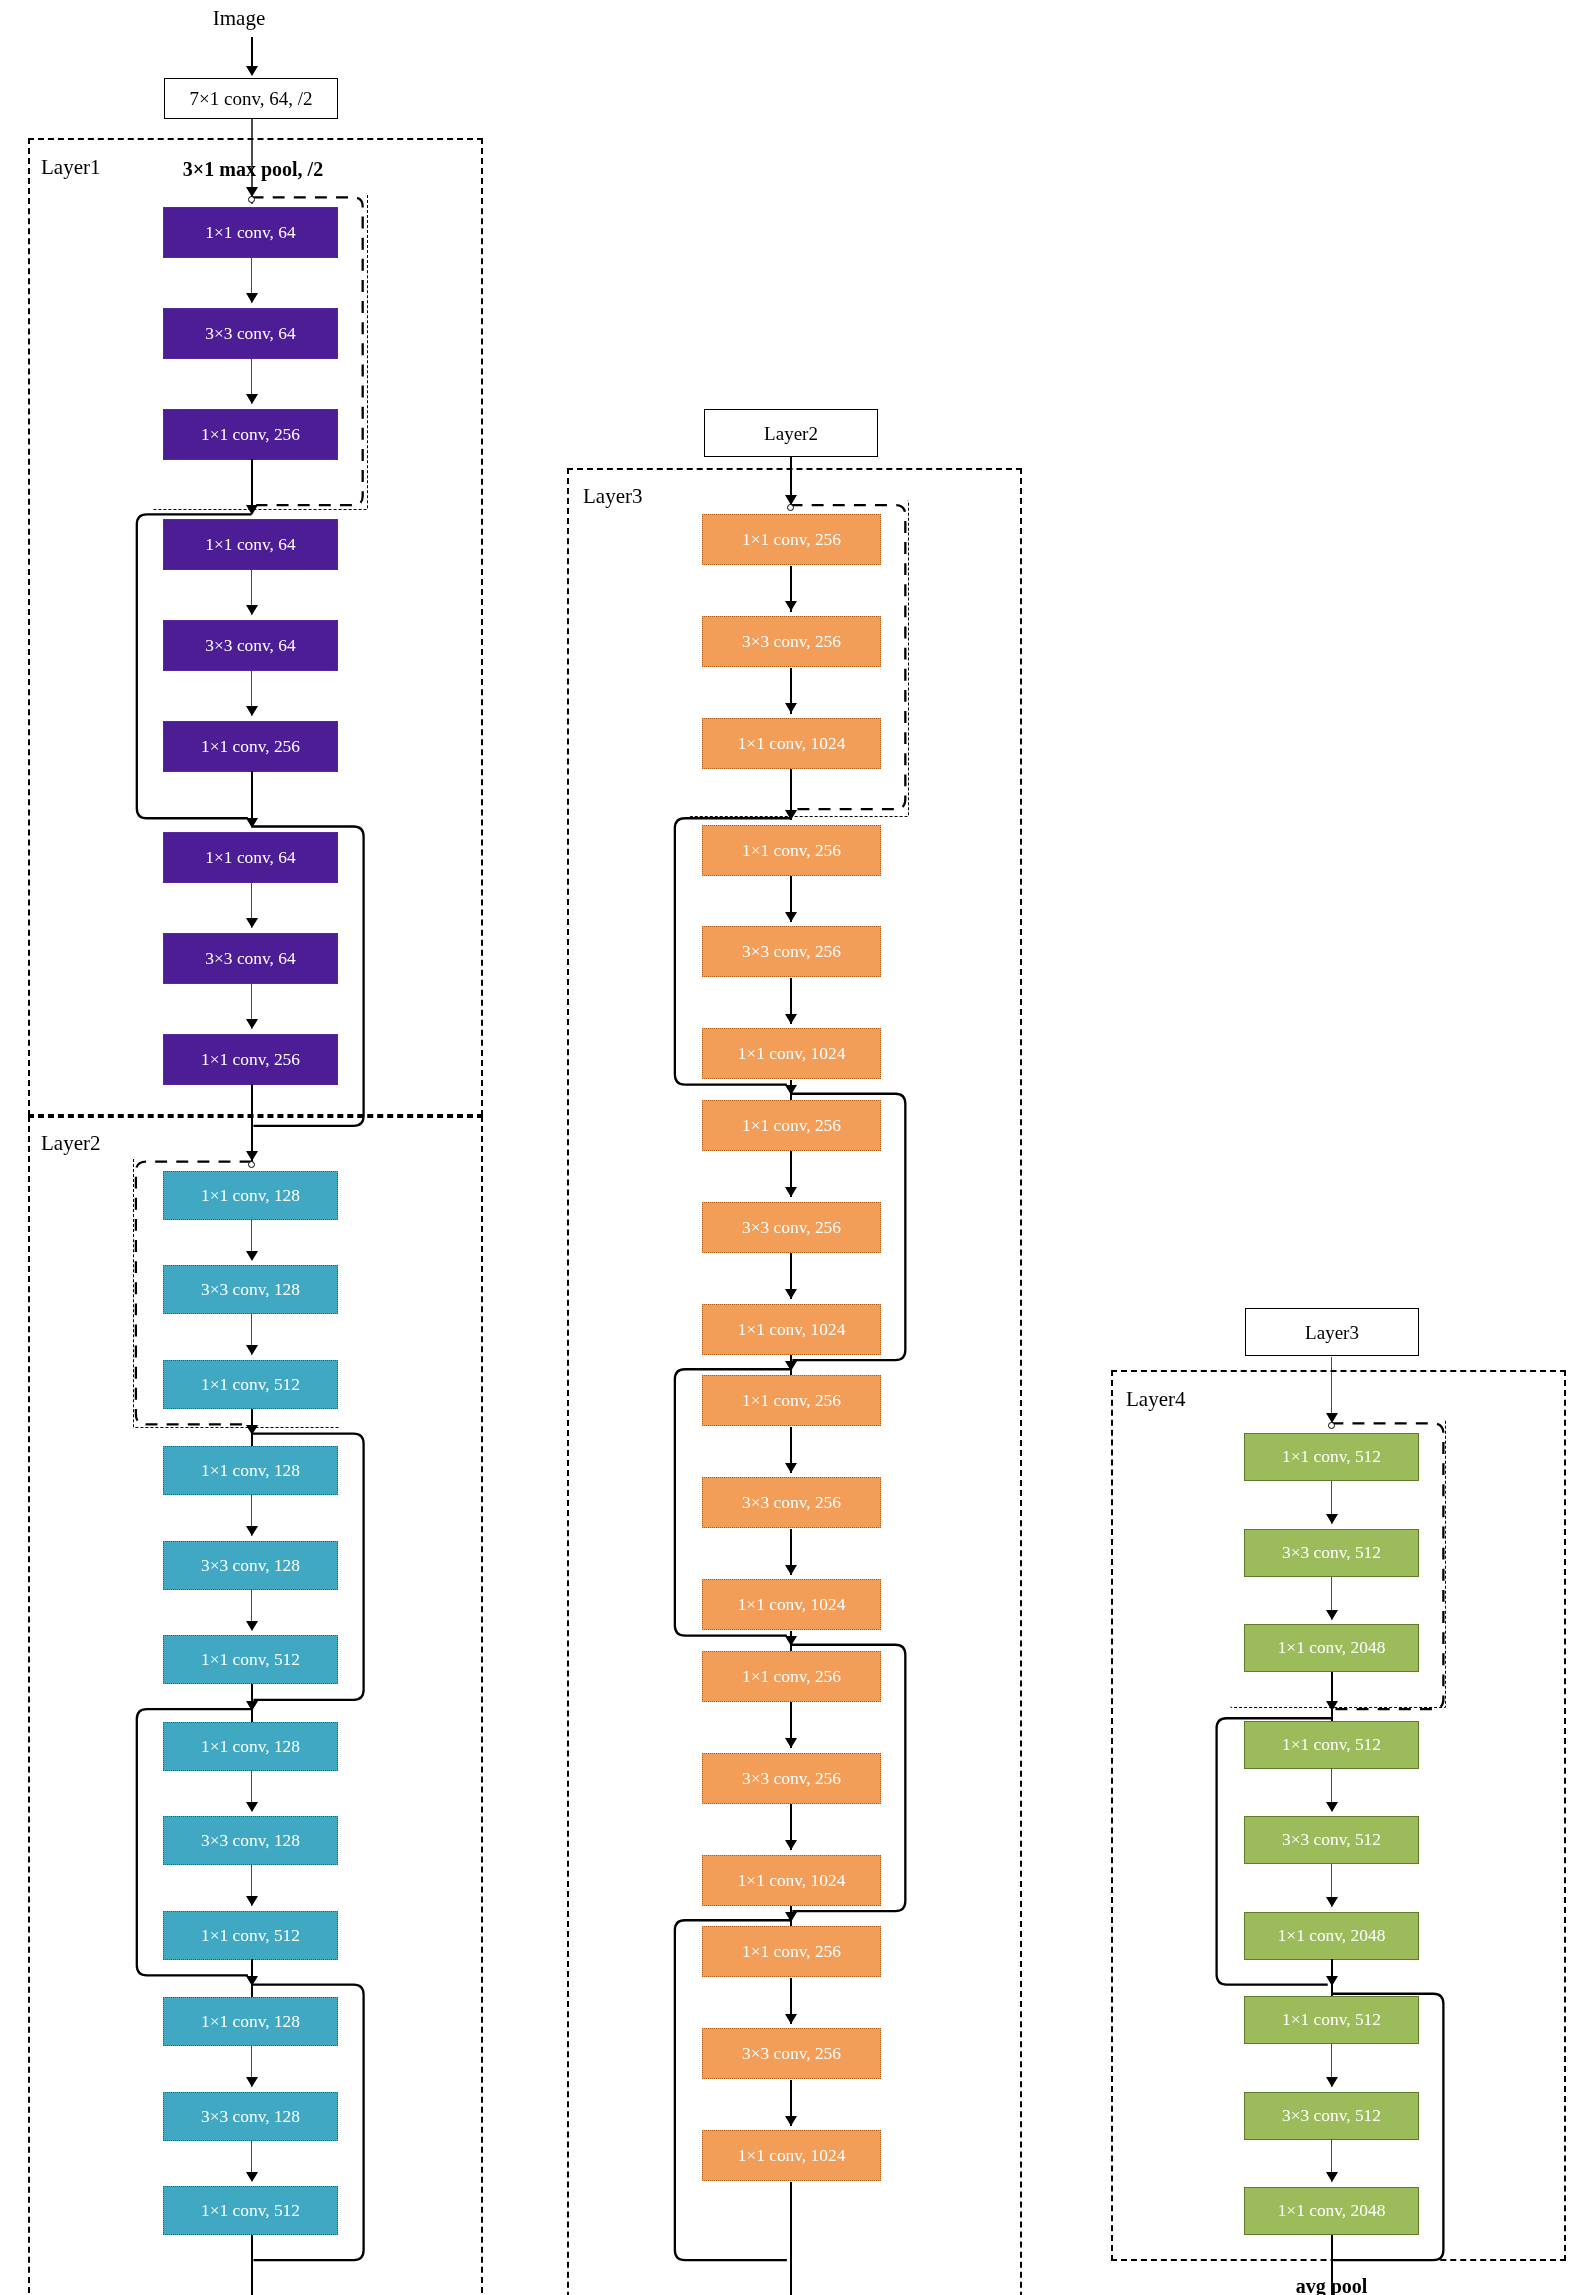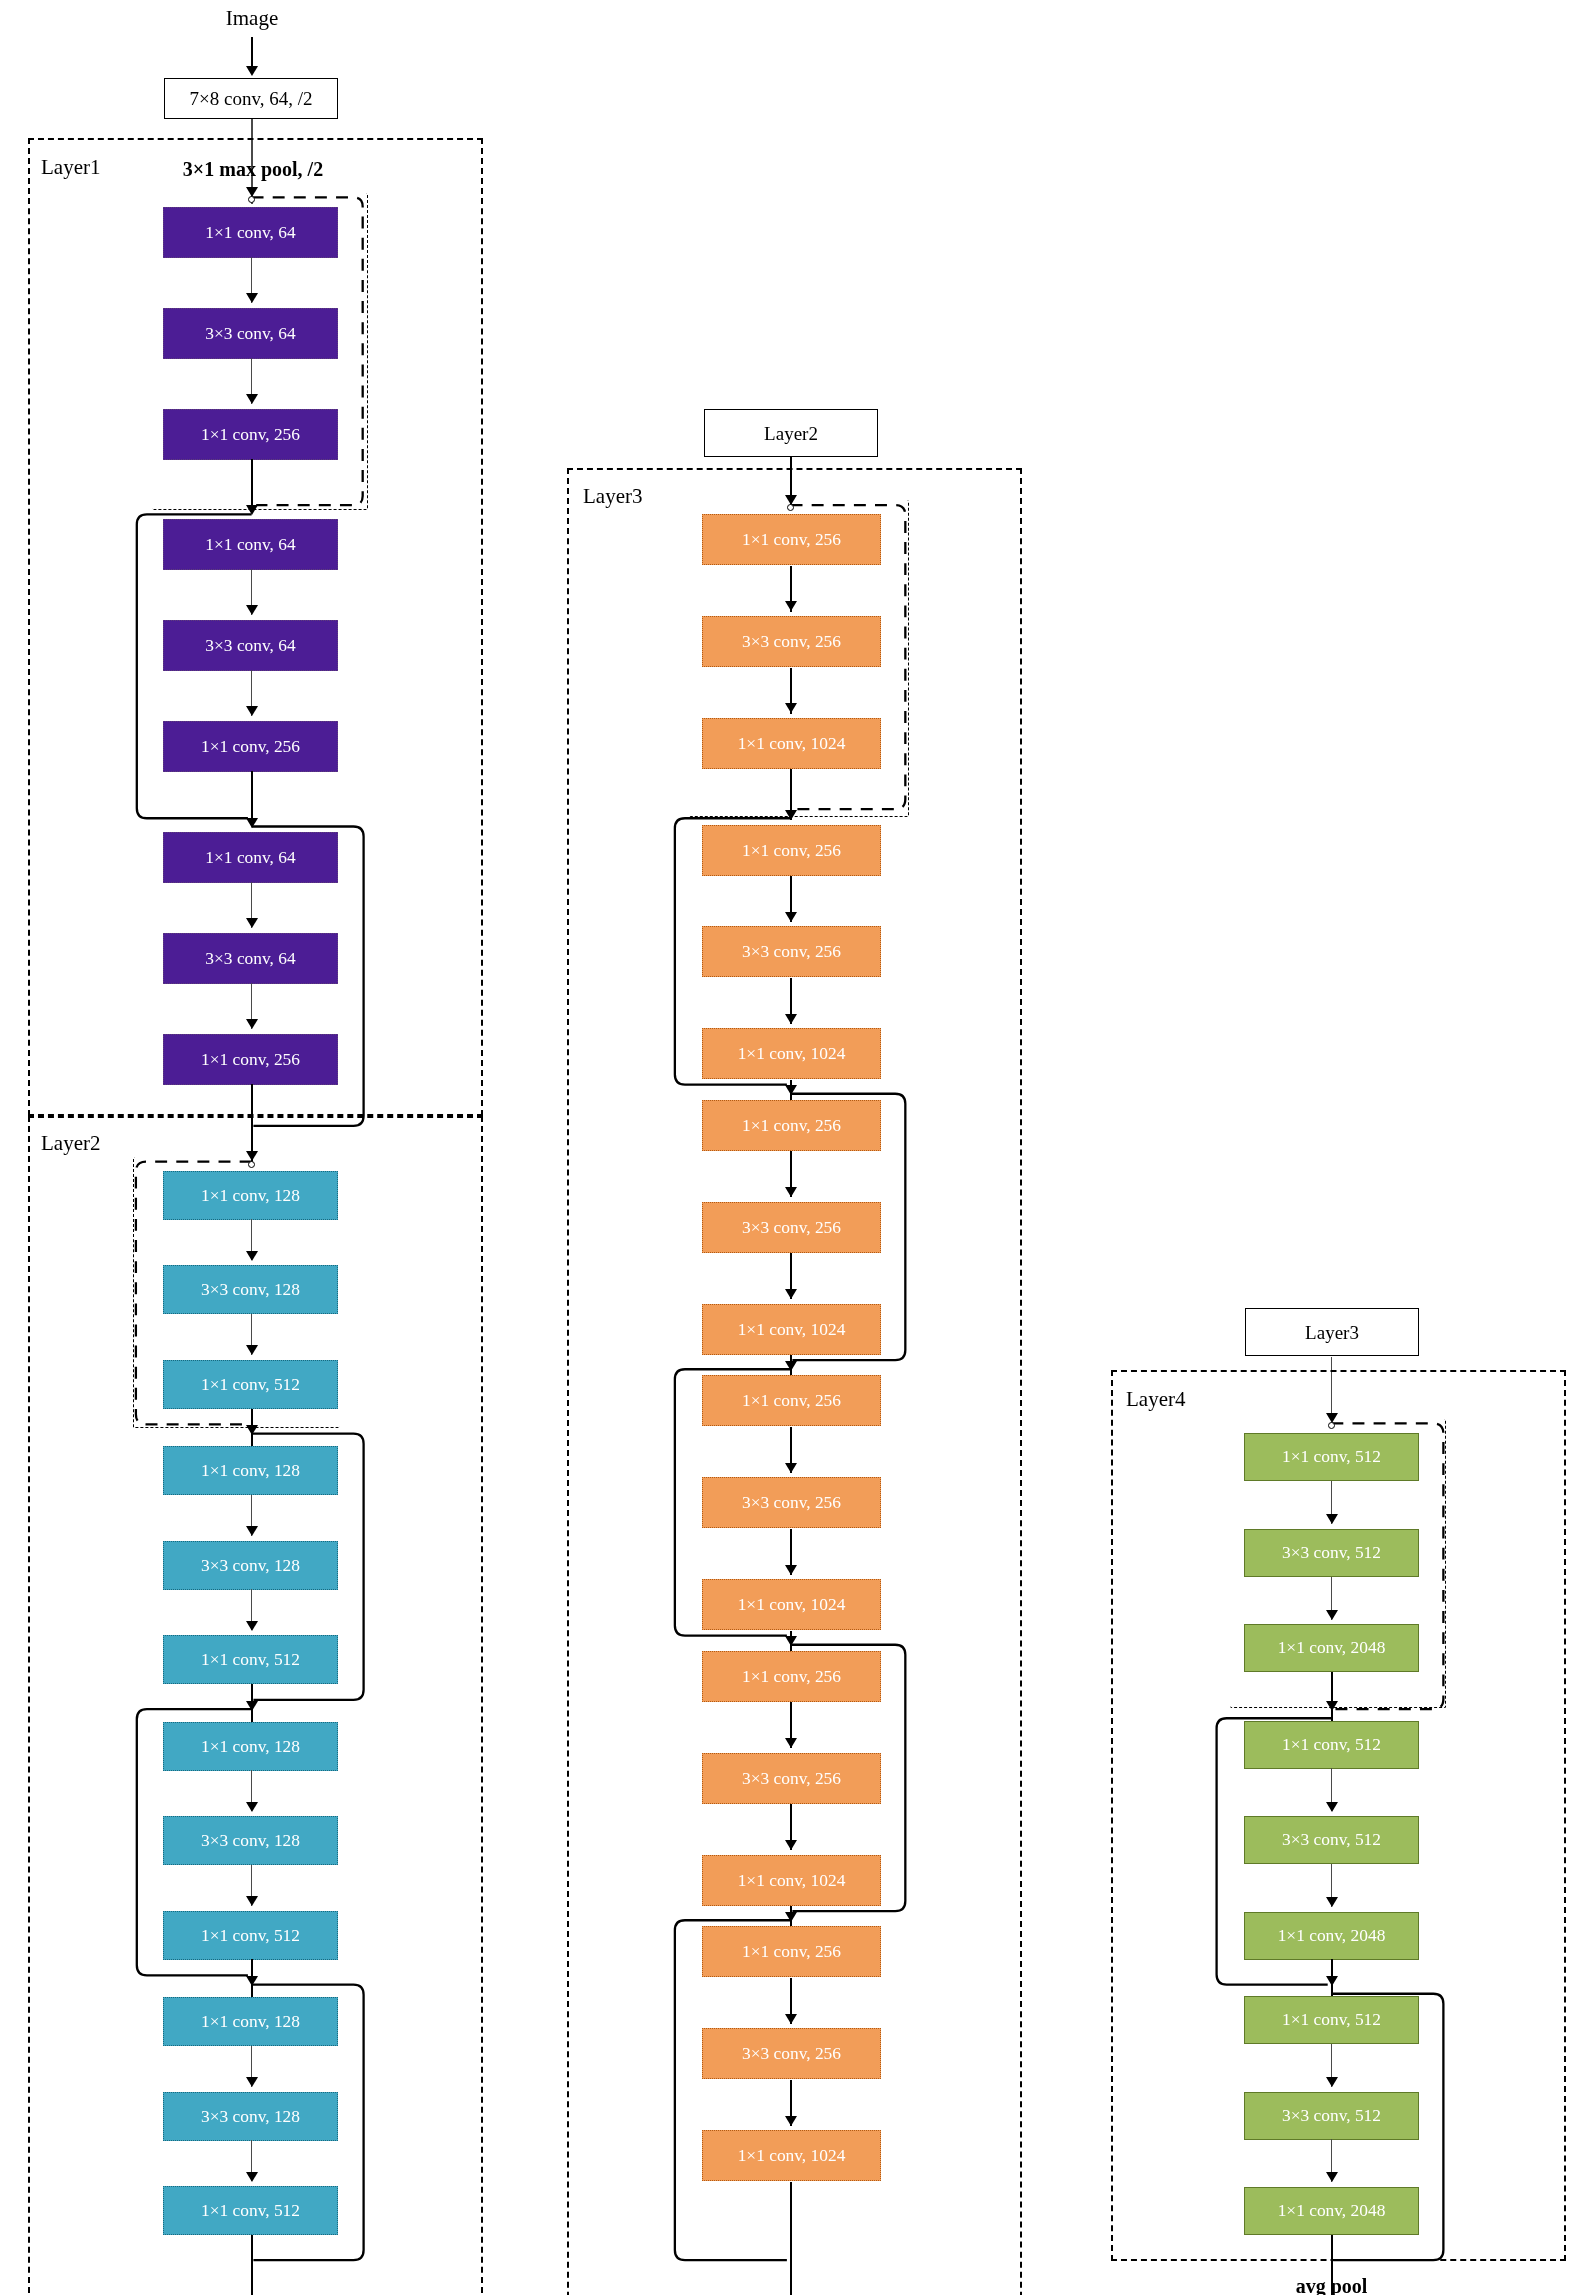--- a/index.html
+++ b/index.html
@@ -92,26 +92,26 @@
     <path d="M 1722,2382 L 1950,2382 Q 1972,2382 1972,2404 L 1972,2940 Q 1972,2962 1950,2962 L 1726,2962"></path>
     <path d="M 1722,2982 L 1492,2982 Q 1470,2982 1470,3004 L 1470,3540 Q 1470,3562 1492,3562 L 1714,3562"></path>
     <path d="M 1722,3582 L 1950,3582 Q 1972,3582 1972,3604 L 1972,4140 Q 1972,4162 1950,4162 L 1726,4162"></path>
     <path d="M 1722,4182 L 1492,4182 Q 1470,4182 1470,4204 L 1470,4900 Q 1470,4922 1492,4922 L 1714,4922"></path>
 
     <path class="dash" d="M 2900,3100 L 3122,3100 Q 3144,3100 3144,3122 L 3144,3700 Q 3144,3722 3122,3722 L 2908,3722"></path>
     <path d="M 2900,3742 L 2672,3742 Q 2650,3742 2650,3764 L 2650,4300 Q 2650,4322 2672,4322 L 2892,4322"></path>
     <path d="M 2900,4342 L 3122,4342 Q 3144,4342 3144,4364 L 3144,4900 Q 3144,4922 3122,4922 L 2904,4922"></path>
   </svg>
 
-  <div class="abs plainlabel" style="left:183px;top:4.6px;width:138px;height:27.5px;">Image</div>
+  <div class="abs plainlabel" style="left:170px;top:4.6px;width:138px;height:27.5px;">Image</div>
 
   <div class="abs vline dark" style="left:251px;top:37px;width:1.8px;height:32px;"></div>
   <div class="abs arrow" style="left:246px;top:66px;"></div>
 
-  <div class="abs wbox" style="left:164px;top:78px;width:174px;height:41px;">7×8 conv, 64, /2</div>
+  <div class="abs wbox" style="left:164px;top:78px;width:174px;height:41px;">7×1 conv, 64, /2</div>
 
   <div class="abs vline" style="left:251px;top:119px;width:1.8px;height:85px;"></div>
   <div class="abs arrow" style="left:246px;top:187px;"></div>
   <div class="abs sumnode" style="left:248px;top:196px;"></div>
 
   <div class="abs groupframe" style="left:27.5px;top:138px;width:455px;height:978px;"></div>
   <div class="abs leftlabel" style="left:41px;top:154px;width:147px;height:27.5px;">Layer1</div>
 
   <div class="abs boldlabel" style="left:161px;top:156px;width:184px;height:27.5px;">3×1 max pool, /2</div>
 

